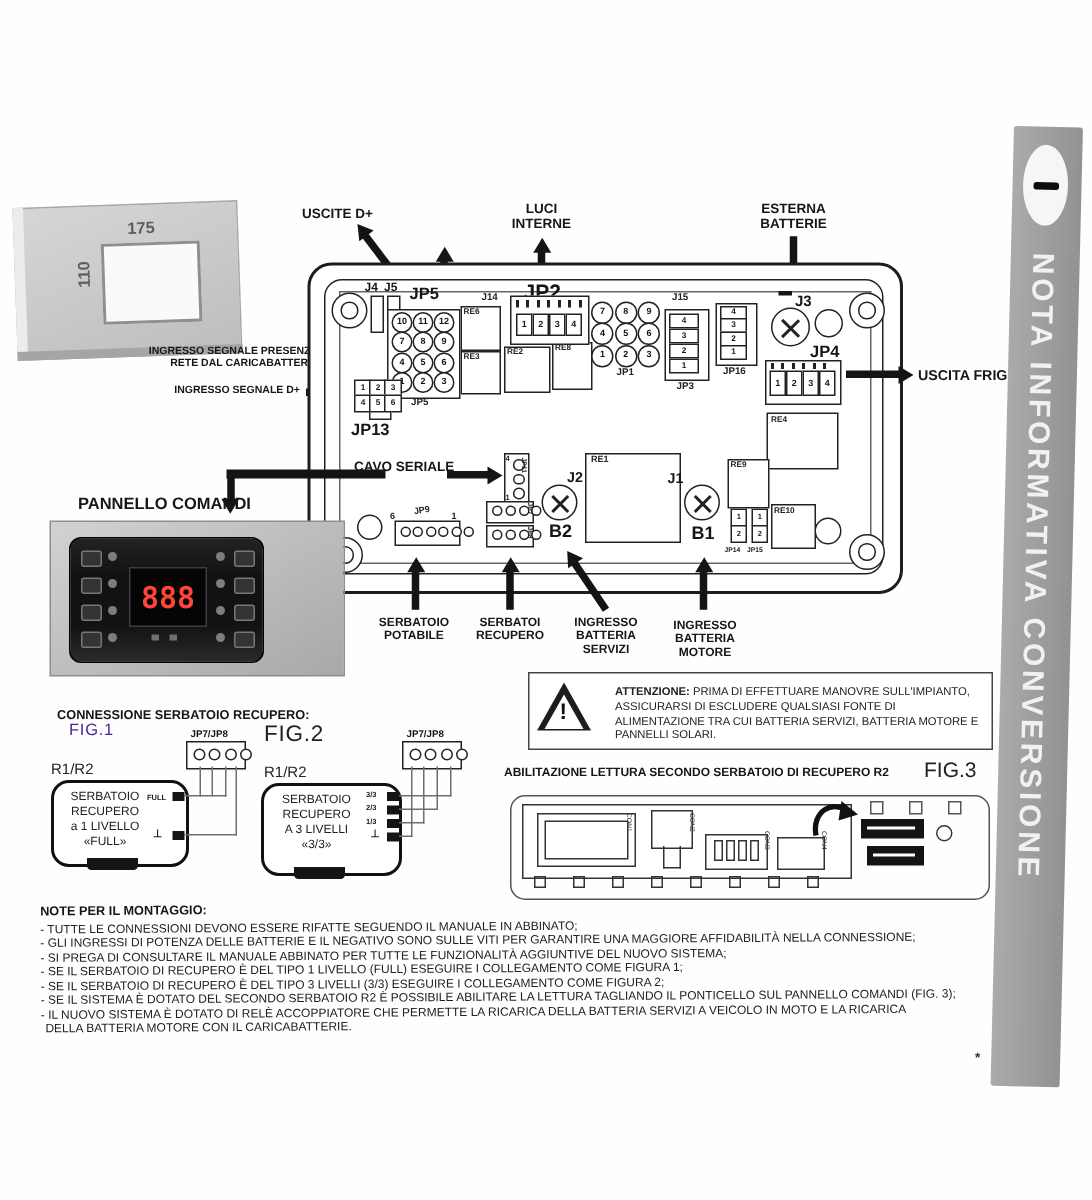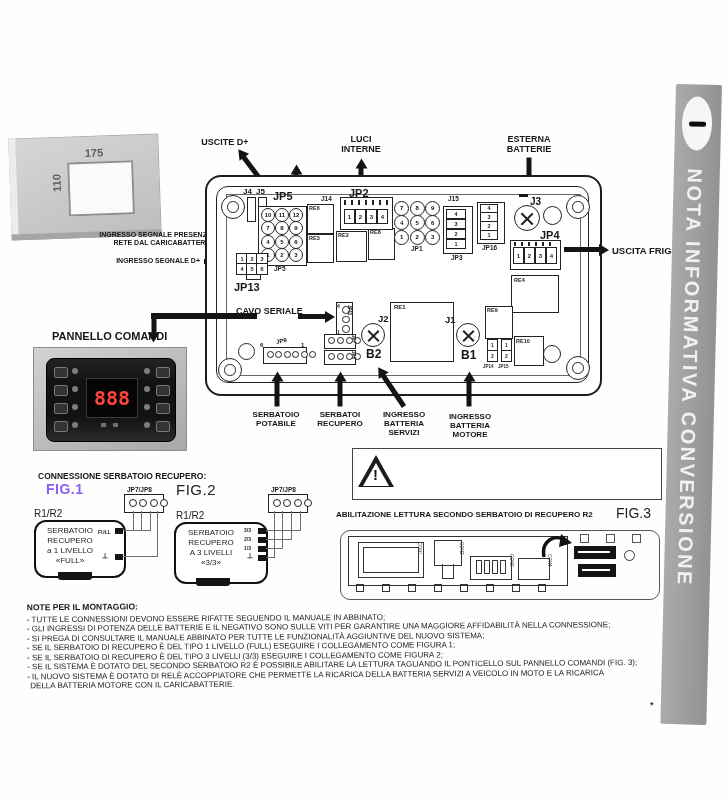--- a/index.html
+++ b/index.html
@@ -103,21 +103,21 @@
   <div class="box thin" style="left:307px;top:204px;width:25px;height:28px;"></div>
   <div class="relabel" style="left:309px;top:205px;">RE6</div>
   <div class="box thin" style="left:307px;top:234px;width:25px;height:27px;"></div>
   <div class="relabel" style="left:309px;top:235px;">RE3</div>
   <div class="box thin" style="left:336px;top:231px;width:29px;height:29px;"></div>
   <div class="relabel" style="left:338px;top:232px;">RE2</div>
   <div class="box thin" style="left:368px;top:228px;width:25px;height:30px;"></div>
   <div class="relabel" style="left:370px;top:229px;">RE8</div>
 
   <div class="relabel" style="left:321px;top:195px;font-size:6.5px;">J14</div>
-  <div class="lbl" style="left:349px;top:187px;font-size:11px;">JP2</div>
+  <div class="lbl" style="left:349px;top:187px;font-size:14px;">JP2</div>
   <div class="box" style="left:340px;top:197px;width:51px;height:31px;"></div>
   <div class="teeth" style="left:344px;top:200px;width:44px;height:5px;"></div>
   <div class="grid" style="left:344px;top:209px;grid-template-columns:repeat(4,11px);grid-auto-rows:15px;">
     <span class="sqc" style="width:9px;height:13px">1</span>
     <span class="sqc" style="width:9px;height:13px">2</span>
     <span class="sqc" style="width:9px;height:13px">3</span>
     <span class="sqc" style="width:9px;height:13px">4</span>
   </div>
 
   <div class="grid" style="left:394px;top:201px;grid-template-columns:repeat(3,15.5px);grid-auto-rows:14.5px;">
@@ -262,21 +262,21 @@
 BATTERIA
 SERVIZI</div>
   <div class="lbl c pre" style="left:438px;top:413px;width:64px;font-size:8px;">INGRESSO
 BATTERIA
 MOTORE</div>
 
   <div class="bar" style="left:151px;top:313px;width:106px;height:6px;"></div>
   <div class="arrow" style="left:154px;top:315px;width:16px;transform:rotate(90deg);"></div>
   <div class="lbl" style="left:52px;top:330px;font-size:11px;">PANNELLO COMANDI</div>
 
-  <div class="abs" style="left:33px;top:347px;width:152px;height:102px;background:linear-gradient(150deg,#d2d2d2,#a8a8a8);border:1px solid #8d8d8d;">
+  <div class="abs" style="left:33px;top:347px;width:152px;height:102px;background:linear-gradient(150deg,#d2d2d2,#a8a8a8);border:1px solid #8d8d8d;padding-left:43px;">
     <div class="abs" style="left:12px;top:10px;width:128px;height:82px;background:linear-gradient(#232323,#121212 30%,#121212 70%,#2a2a2a);border-radius:8px;border:1px solid #000;">
       <div class="abs" style="left:39px;top:19px;width:50px;height:38px;background:#050505;border:1px solid #3c3c3c;display:flex;align-items:center;justify-content:center;">
         <span style="font-family:'DejaVu Sans Mono',monospace;font-weight:bold;font-size:20px;color:#ff4438;">888</span>
       </div>
       <div class="abs" style="left:7px;top:8px;width:12px;height:9px;background:#333;border:1px solid #787878;border-radius:2px;"></div>
       <div class="abs" style="left:7px;top:26px;width:12px;height:9px;background:#333;border:1px solid #787878;border-radius:2px;"></div>
       <div class="abs" style="left:7px;top:44px;width:12px;height:9px;background:#333;border:1px solid #787878;border-radius:2px;"></div>
       <div class="abs" style="left:7px;top:62px;width:12px;height:9px;background:#333;border:1px solid #787878;border-radius:2px;"></div>
       <div class="abs" style="left:25px;top:9px;width:6px;height:6px;background:#7d7d7d;border-radius:50%;"></div>
       <div class="abs" style="left:25px;top:27px;width:6px;height:6px;background:#7d7d7d;border-radius:50%;"></div>
@@ -294,24 +294,27 @@
       <div class="abs" style="left:66px;top:64px;width:5px;height:4px;background:#6f6f6f;"></div>
     </div>
   </div>
 
   <div class="abs" style="left:352px;top:448px;width:308px;height:50px;border:1.5px solid #444;background:#fff;"></div>
   <div class="abs" style="left:358px;top:455px;width:40px;height:34px;">
     <div class="abs" style="left:0;top:0;width:0;height:0;border-left:18px solid transparent;border-right:18px solid transparent;border-bottom:32px solid #1c1c1c;"></div>
     <div class="abs" style="left:5px;top:8px;width:0;height:0;border-left:13px solid transparent;border-right:13px solid transparent;border-bottom:23px solid #fff;"></div>
     <div class="abs" style="left:15px;top:11px;font-weight:bold;font-size:15px;color:#111;">!</div>
   </div>
+  <div class="abs" style="left:410px;top:456px;width:246px;font-size:7.5px;line-height:9.8px;color:#222;">
+    <span style="font-weight:bold;">ATTENZIONE:</span><span> PRIMA DI EFFETTUARE MANOVRE SULL'IMPIANTO, ASSICURARSI DI ESCLUDERE QUALSIASI FONTE DI ALIMENTAZIONE TRA CUI BATTERIA SERVIZI, BATTERIA MOTORE E PANNELLI SOLARI.</span>
+  </div>
 
   <div class="lbl" style="left:38px;top:472px;font-size:8.5px;">CONNESSIONE SERBATOIO RECUPERO:</div>
 
-  <div class="abs" style="left:46px;top:481px;font-size:14px;letter-spacing:.5px;color:#8b5cf6;font-weight:bold;">FIG.1</div>
+  <div class="abs" style="left:46px;top:481px;font-size:11px;letter-spacing:.5px;color:#4c1d95;">FIG.1</div>
   <div class="lbl" style="left:127px;top:486px;font-size:6.5px;">JP7/JP8</div>
   <div class="box" style="left:124px;top:494px;width:38px;height:17px;"></div>
   <div class="abs" style="left:129px;top:499px;display:flex;gap:2.4px;">
     <span class="dot" style="width:6px;height:6px"></span>
     <span class="dot" style="width:6px;height:6px"></span>
     <span class="dot" style="width:6px;height:6px"></span>
     <span class="dot" style="width:6px;height:6px"></span>
   </div>
   <div class="abs" style="left:34px;top:508px;font-size:10px;color:#222;">R1/R2</div>
   <div class="abs" style="left:34px;top:520px;width:88px;height:54px;border:2.2px solid #111;border-radius:12px;background:#fff;"></div>

